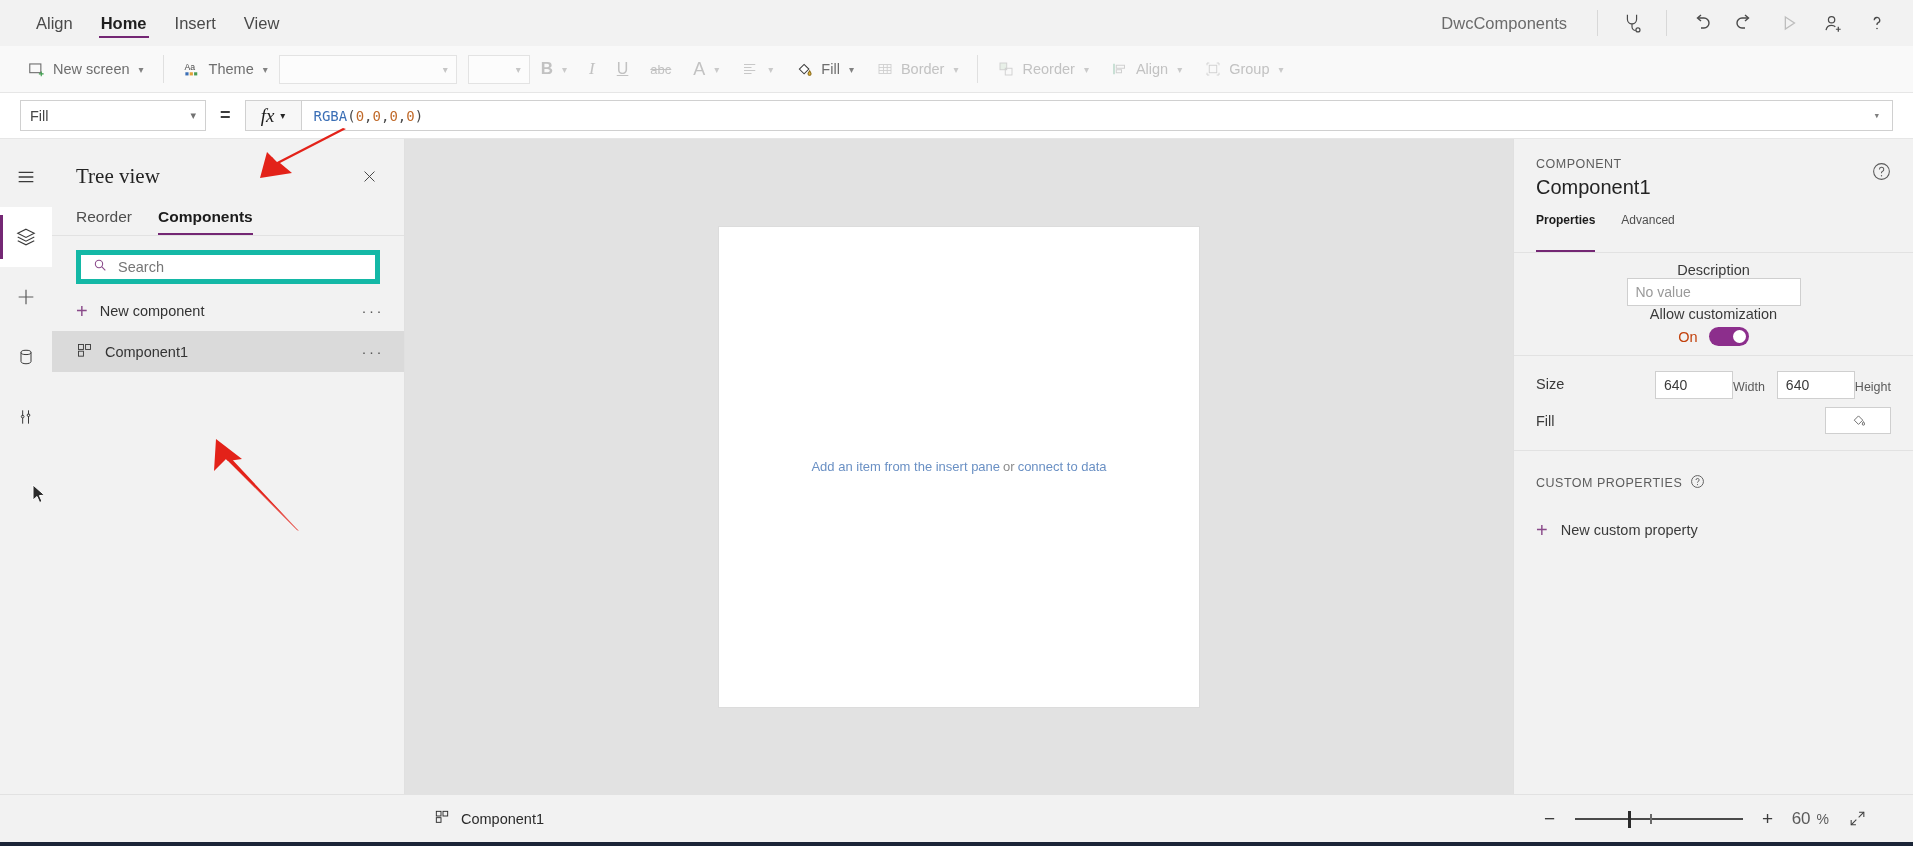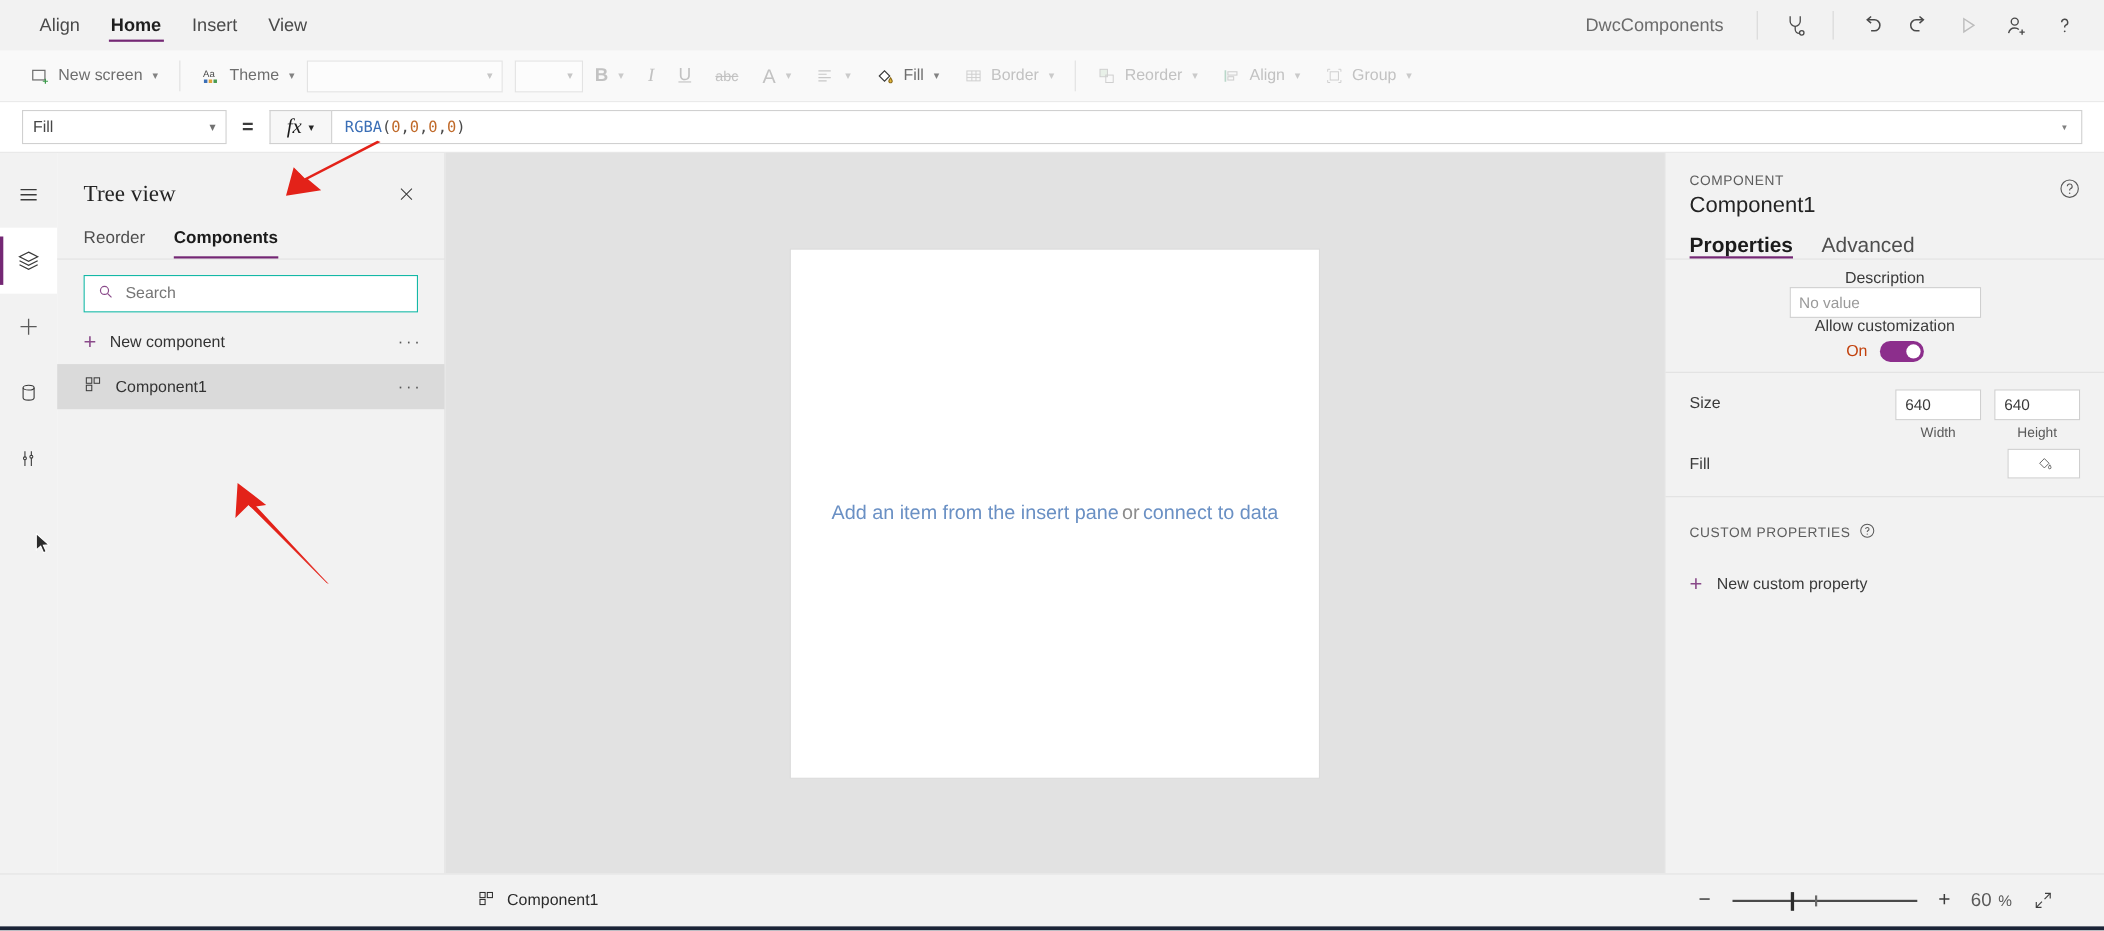--- a/index.html
+++ b/index.html
@@ -156,21 +156,21 @@
     padding: 7px 0 9px 0; margin-right: 26px;
     position: relative; cursor: default;
   }
   .tree-tab.active { color: #1b1b1b; font-weight: bold; }
   .tree-tab.active::after {
     content: ""; position: absolute; left: 0; right: 0; bottom: 0;
     height: 2.5px; background: #742774;
   }
   .searchwrap { padding: 14px 24px 6px 24px; }
   .searchbox {
-    height: 34px; background: #fff; border: 1px solid #14b8a6;
+    height: 34px; background: #fff; border: 5px solid #14b8a6;
     display: flex; align-items: center; gap: 10px; padding: 0 11px;
   }
   .searchbox input {
     border: none; outline: none; background: transparent;
     font-family: "Liberation Sans", sans-serif;
     font-size: 14.5px; color: #4b4b4b; width: 100%;
   }
   .searchbox input::placeholder { color: #767676; }
   .treerow {
     height: 41px; display: flex; align-items: center;
@@ -188,21 +188,21 @@
     flex: 1; background: #e2e2e2;
     display: flex; align-items: center; justify-content: center;
     position: relative; min-width: 0;
   }
   .canvas {
     width: 480px; height: 480px;
     background: #ffffff;
     display: flex; align-items: center; justify-content: center;
     box-shadow: 0 0 0 1px #dcdcdc;
   }
-  .canvas-hint { font-size: 18px; }
+  .canvas-hint { font-size: 13px; }
   .canvas-hint a { color: #6a90c4; text-decoration: none; cursor: default; }
   .canvas-hint .or { color: #8c8c8c; padding: 0 3px; }
 
   
   .proppanel {
     width: 400px; flex: 0 0 400px;
     background: #f2f2f2;
     border-left: 1px solid #e0e0e0;
     display: flex; flex-direction: column;
   }
@@ -211,22 +211,22 @@
   .prop-name { font-size: 20px; color: #232323; margin-top: 5px; }
   .prop-help {
     position: absolute; right: 20px; top: 22px;
     width: 22px; height: 22px; cursor: default;
   }
   .prop-tabs {
     display: flex; padding: 14px 22px 0 22px;
     border-bottom: 1px solid #e2e2e2;
   }
   .prop-tab {
-    font-size: 19px; color: #4e4e4e;
-    padding-bottom: 0; margin-right: 26px;
+    font-size: 12px; color: #4e4e4e;
+    padding-bottom: 25px; margin-right: 26px;
     position: relative; cursor: default; text-align: right;
   }
   .prop-tab.active { color: #1b1b1b; font-weight: bold; }
   .prop-tab.active::after {
     content: ""; position: absolute; left: 0; right: 0; bottom: 0;
     height: 2.5px; background: #742774;
   }
   .prow {
     display: flex; align-items: center;
     padding: 0 22px; min-height: 40px;
@@ -246,21 +246,21 @@
     width: 40px; height: 19px; border-radius: 10px;
     background: #8c2e8c; position: relative; cursor: default;
   }
   .toggle::after {
     content: ""; position: absolute; right: 3px; top: 3px;
     width: 13px; height: 13px; border-radius: 50%; background: #fff;
   }
   .divline { height: 1px; background: #e2e2e2; margin: 9px 0; }
   .size-row { display: flex; align-items: flex-start; padding: 6px 22px 0 22px; }
   .size-row .plabel { flex: 1; font-size: 14.5px; color: #3a3a3a; padding-top: 5px; }
-  .size-field { display: flex; flex-direction: column; align-items: center; margin-left: 12px; }
+  .size-field { display: flex; flex-direction: row; align-items: center; margin-left: 12px; }
   .size-field .inp { width: 78px; }
   .size-cap { font-size: 12.5px; color: #5a5a5a; margin-top: 4px; }
   .fill-row { display: flex; align-items: center; padding: 8px 22px 0 22px; }
   .fill-row .plabel { flex: 1; font-size: 14.5px; color: #3a3a3a; }
   .fill-swatch {
     width: 66px; height: 27px; border: 1px solid #cfcfcf; background: #fff;
     display: flex; align-items: center; justify-content: center; cursor: default;
   }
   .cp-head {
     display: flex; align-items: center; gap: 8px;

